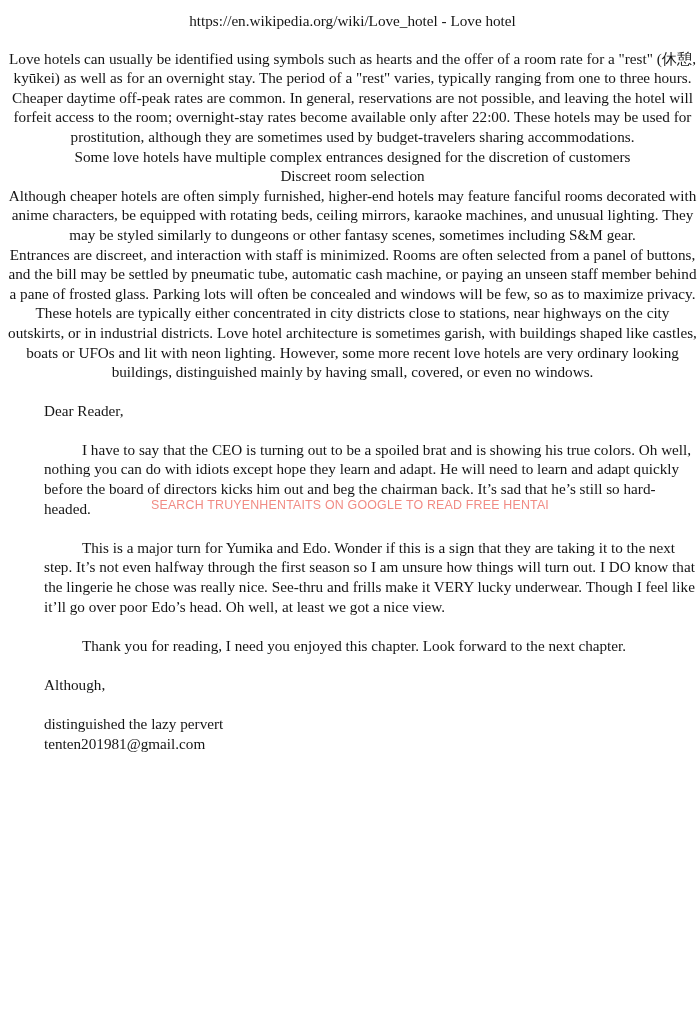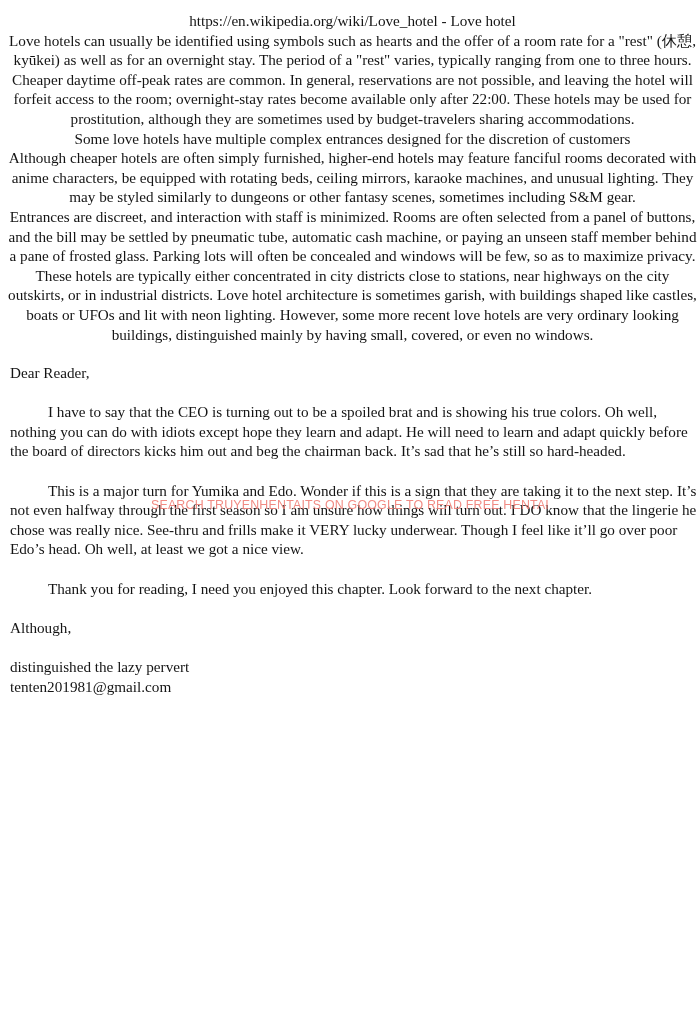--- a/index.html
+++ b/index.html
@@ -19,38 +19,40 @@
   }
   .content {
     position: relative;
     padding: 11px 0 0 8px;
   }
   .wiki-block {
     text-align: center;
     font-size: 15.2px;
     line-height: 19.6px;
     color: #141414;
+    margin-top: 18px;
   }
   .wiki-block p {
     margin: 0;
     text-align: center;
   }
   .url-line {
     font-size: 15.2px;
     line-height: 19.6px;
     text-align: center;
     color: #141414;
   }
   .letter-block {
     margin-top: 19px;
     text-align: left;
     font-size: 15.2px;
     line-height: 19.6px;
     color: #141414;
     padding-left: 2px;
+    margin-left: 34px;
   }
   .letter-block p {
     margin: 0 0 19.6px 0;
   }
   .letter-block p.tight {
     margin-bottom: 0;
   }
   .indent {
     text-indent: 38px;
   }
@@ -81,20 +83,21 @@
 
 <div class="page">
 
   <div class="content">
 
     <div class="url-line">https://en.wikipedia.org/wiki/Love_hotel - Love hotel</div>
 
     <div class="wiki-block">
       <p>Love hotels can usually be identified using symbols such as hearts and the offer of a room rate for a "rest" (休憩, kyūkei) as well as for an overnight stay. The period of a "rest" varies, typically ranging from one to three hours. Cheaper daytime off-peak rates are common. In general, reservations are not possible, and leaving the hotel will forfeit access to the room; overnight-stay rates become available only after 22:00. These hotels may be used for prostitution, although they are sometimes used by budget-travelers sharing accommodations.</p>
       <p>Some love hotels have multiple complex entrances designed for the discretion of customers</p>
+      <p>Discreet room selection</p>
       <p>Although cheaper hotels are often simply furnished, higher-end hotels may feature fanciful rooms decorated with anime characters, be equipped with rotating beds, ceiling mirrors, karaoke machines, and unusual lighting. They may be styled similarly to dungeons or other fantasy scenes, sometimes including S&amp;M gear.</p>
       <p>Entrances are discreet, and interaction with staff is minimized. Rooms are often selected from a panel of buttons, and the bill may be settled by pneumatic tube, automatic cash machine, or paying an unseen staff member behind a pane of frosted glass. Parking lots will often be concealed and windows will be few, so as to maximize privacy.</p>
       <p>These hotels are typically either concentrated in city districts close to stations, near highways on the city outskirts, or in industrial districts. Love hotel architecture is sometimes garish, with buildings shaped like castles, boats or UFOs and lit with neon lighting. However, some more recent love hotels are very ordinary looking buildings, distinguished mainly by having small, covered, or even no windows.</p>
     </div>
 
     <div class="letter-block">
       <p>Dear Reader,</p>
       <p class="indent">I have to say that the CEO is turning out to be a spoiled brat and is showing his true colors.  Oh well, nothing you can do with idiots except hope they learn and adapt.  He will need to learn and adapt quickly before the board of directors kicks him out and beg the chairman back.  It’s sad that he’s still so hard-headed.</p>
       <p class="indent">This is a major turn for Yumika and Edo.  Wonder if this is a sign that they are taking it to the next step.  It’s not even halfway through the first season so I am unsure how things will turn out.  I DO know that the lingerie he chose was really nice.  See-thru and frills make it VERY lucky underwear.  Though I feel like it’ll go over poor Edo’s head.  Oh well, at least we got a nice view.</p>
       <p class="indent">Thank you for reading, I need you enjoyed this chapter.  Look forward to the next chapter.</p>

